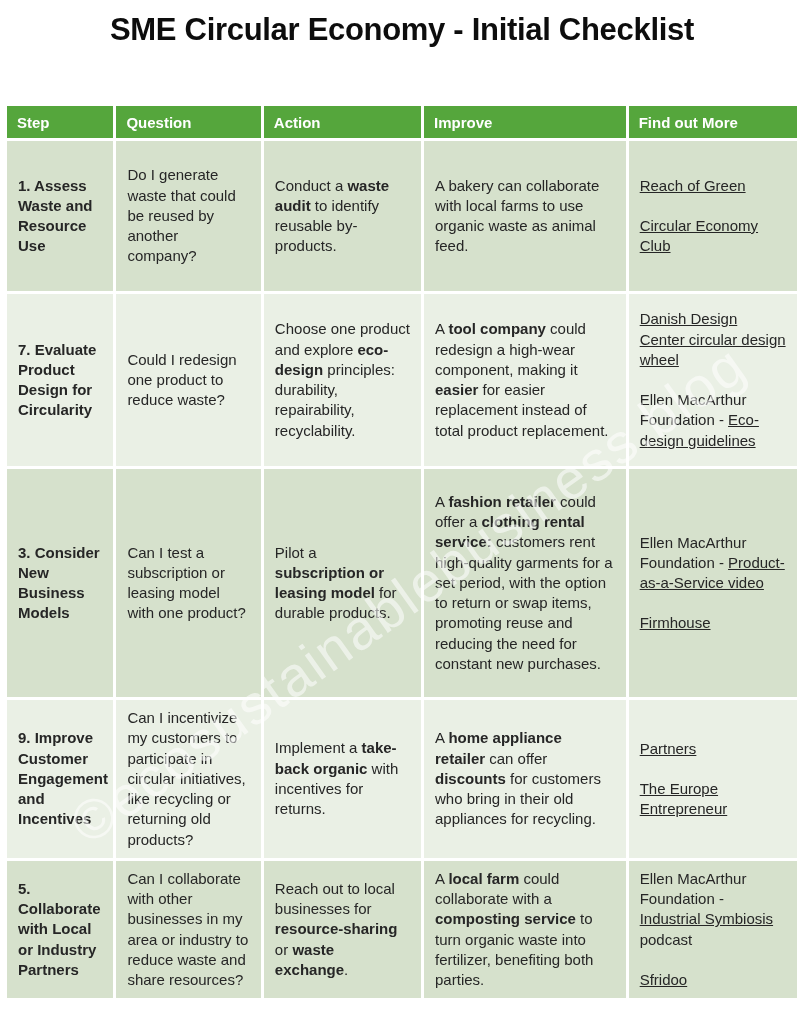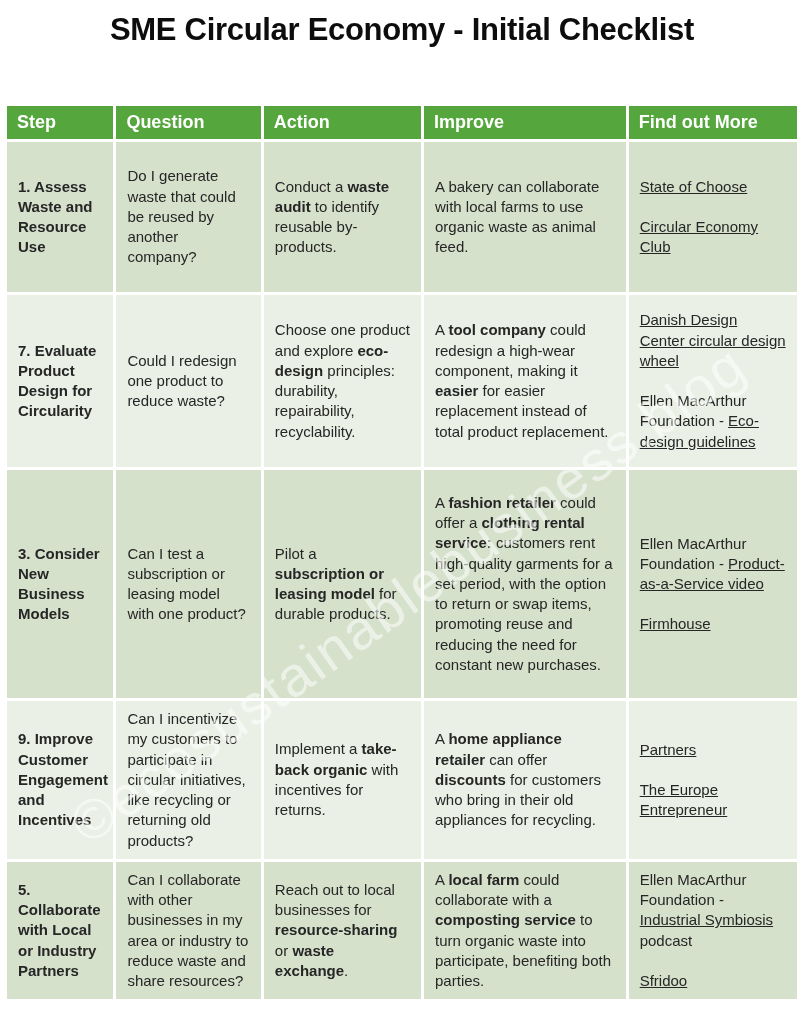--- a/index.html
+++ b/index.html
@@ -34,21 +34,21 @@
     table-layout: fixed;
   }
   col.c-step     { width: 13.4%; }
   col.c-question { width: 18.2%; }
   col.c-action   { width: 19.8%; }
   col.c-example  { width: 25.4%; }
   col.c-more     { width: 21.2%; }
   th {
     background: #55A63C;
     color: #ffffff;
-    font-size: 18px;
+    font-size: 15px;
     font-weight: bold;
     text-align: left;
     padding: 6px 10px;
     height: 20px;
     vertical-align: middle;
   }
   td {
     vertical-align: middle;
     padding: 8px 11px;
     font-size: 15px;
@@ -110,21 +110,21 @@
       <tr>
         <td class="step">1. Assess Waste and Resource Use</td>
         <td>Do I generate waste that could be reused by another company?</td>
         <td>
             <p><span>Conduct a </span><b>waste audit</b><span> to identify reusable by-products.</span></p>
           </td>
         <td>
             <p><span>A bakery can collaborate with local farms to use organic waste as animal feed.</span></p>
           </td>
         <td>
-            <p><a class="link">State of Choose</a></p>
+            <p><a class="link">Reach of Green</a></p>
             <p><a class="link">Circular Economy Club</a></p>
           </td>
       </tr>
       <tr>
         <td class="step">7. Evaluate Product Design for Circularity</td>
         <td>Could I redesign one product to reduce waste?</td>
         <td>
             <p><span>Choose one product and explore </span><b>eco-design</b><span> principles: durability, repairability, recyclability.</span></p>
           </td>
         <td>
@@ -163,21 +163,21 @@
             <p><a class="link">The Europe Entrepreneur</a></p>
           </td>
       </tr>
       <tr>
         <td class="step">5. Collaborate with Local or Industry Partners</td>
         <td>Can I collaborate with other businesses in my area or industry to reduce waste and share resources?</td>
         <td>
             <p><span>Reach out to local businesses for </span><b>resource-sharing</b><span> or </span><b>waste exchange</b><span>.</span></p>
           </td>
         <td>
-            <p><span>A </span><b>local farm</b><span> could collaborate with a </span><b>composting service</b><span> to turn organic waste into participate, benefiting both parties.</span></p>
+            <p><span>A </span><b>local farm</b><span> could collaborate with a </span><b>composting service</b><span> to turn organic waste into fertilizer, benefiting both parties.</span></p>
           </td>
         <td>
             <p><span>Ellen MacArthur Foundation - </span><a class="link">Industrial Symbiosis</a><span> podcast</span></p>
             <p><a class="link">Sfridoo</a></p>
           </td>
       </tr>
     </tbody>
   </table>
 
   <div class="watermark">©ecosustainablebusiness.blog</div>

